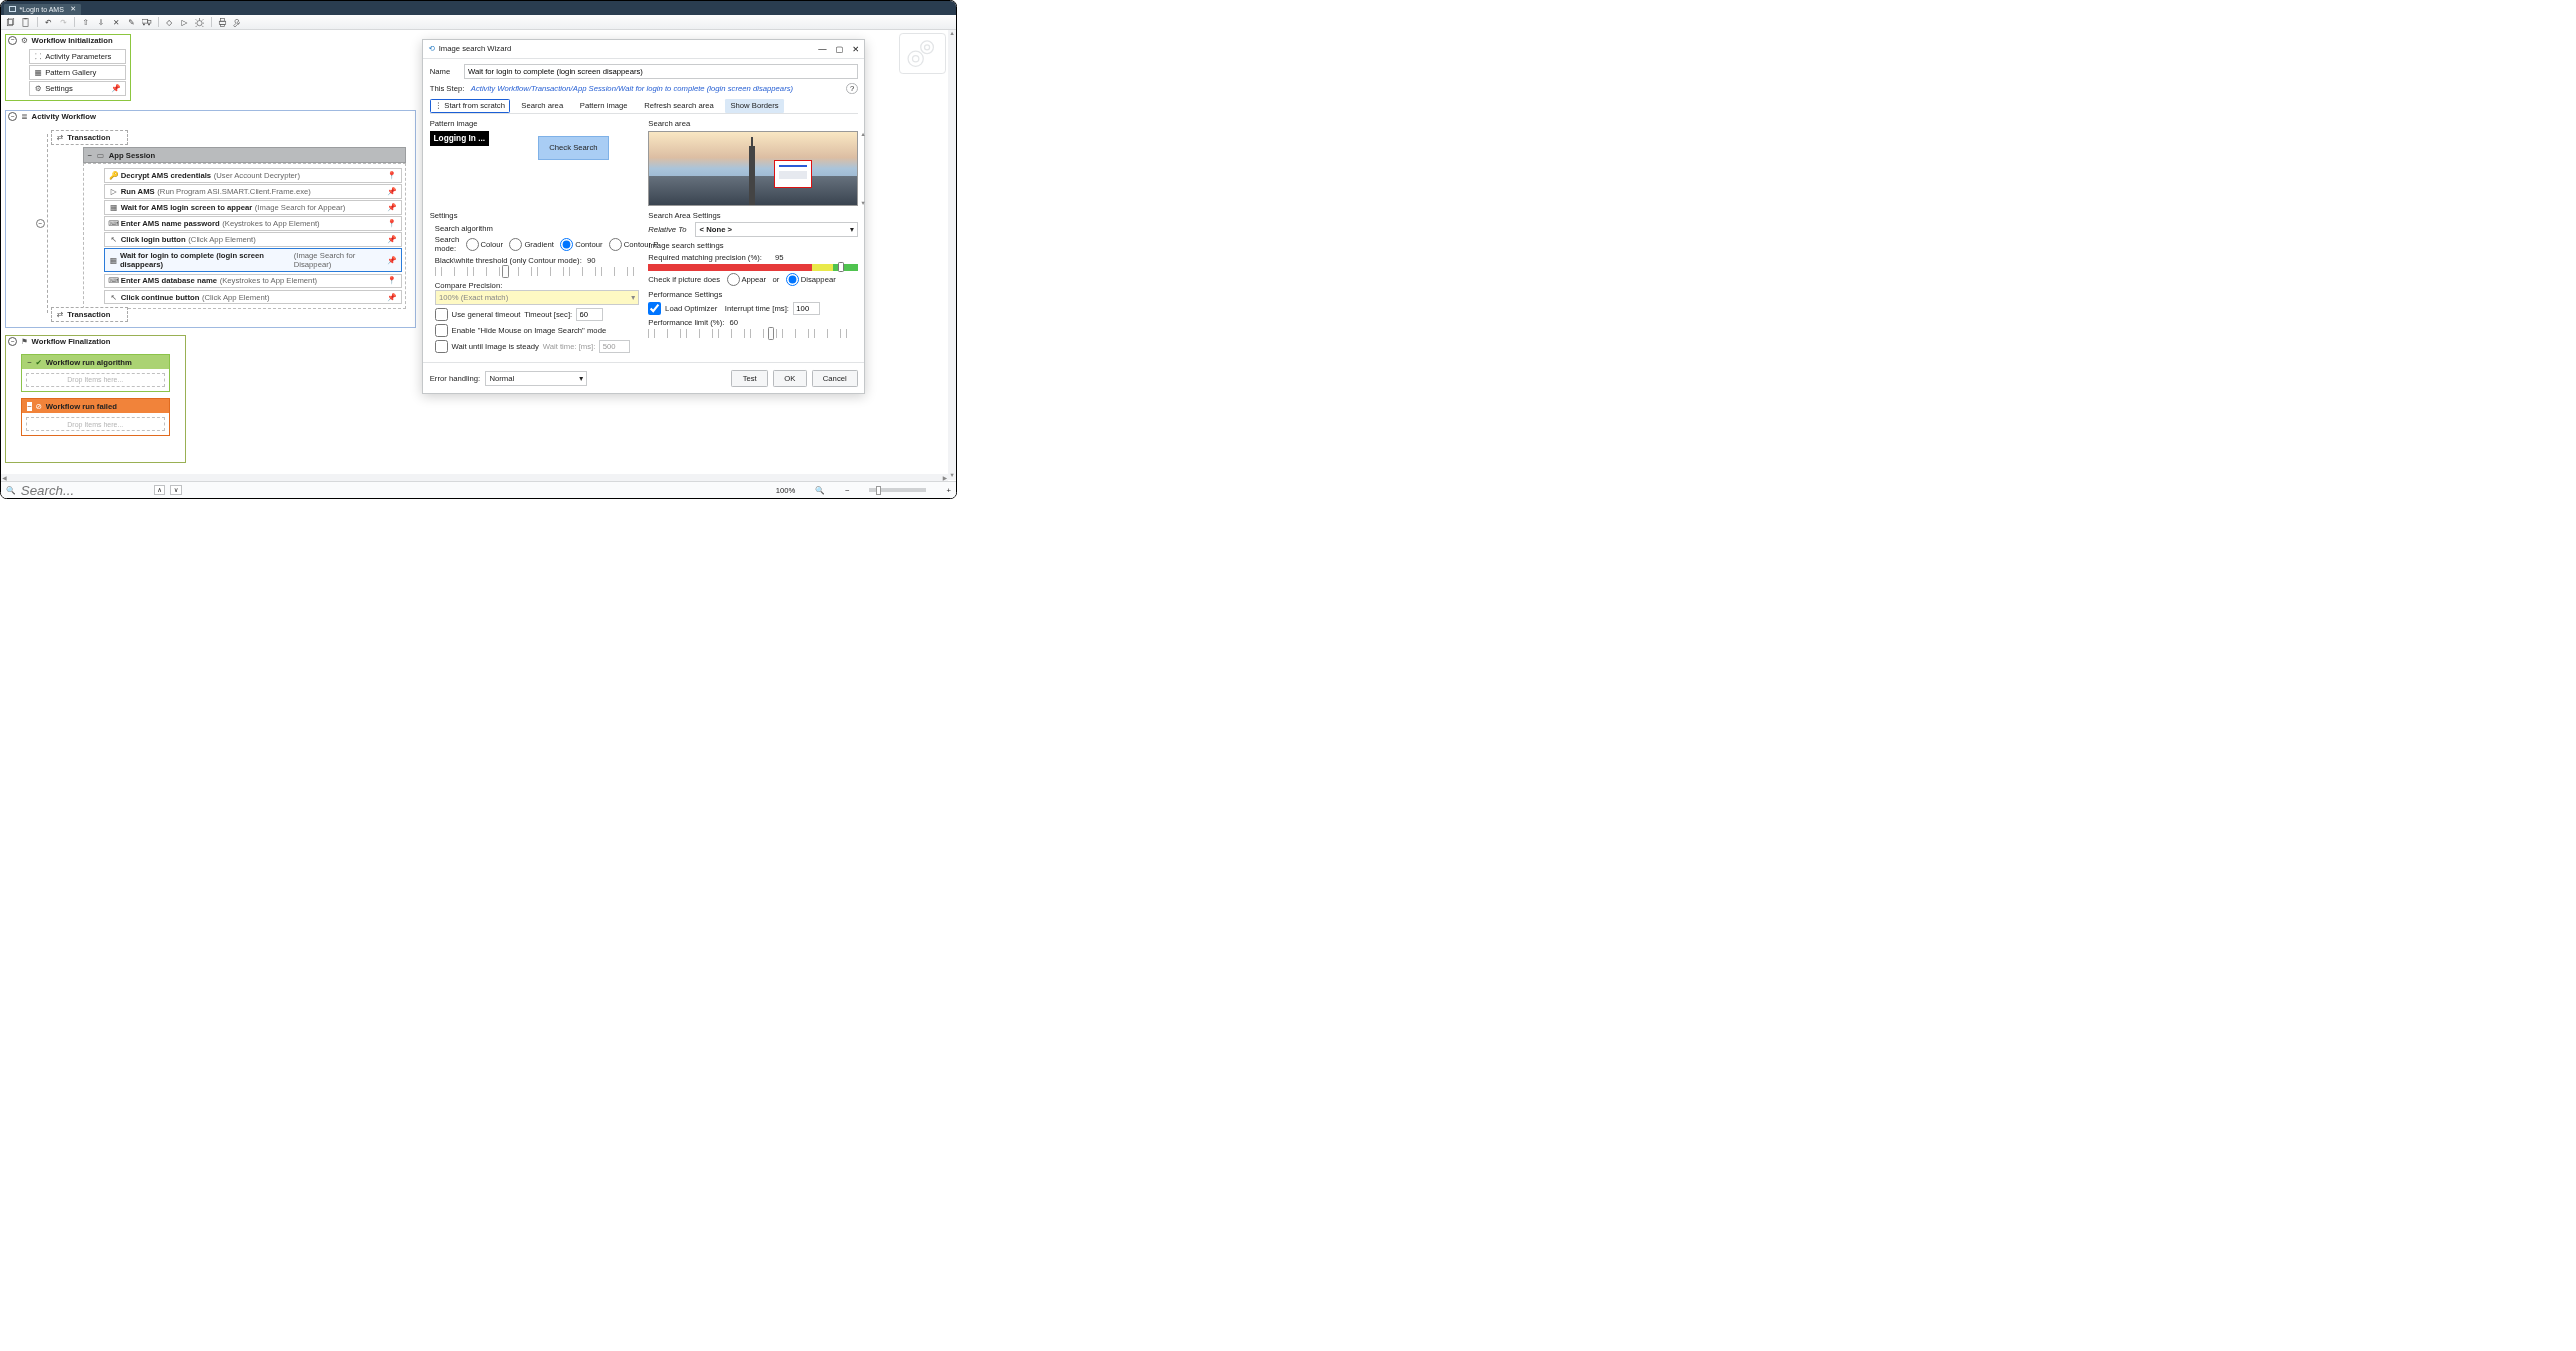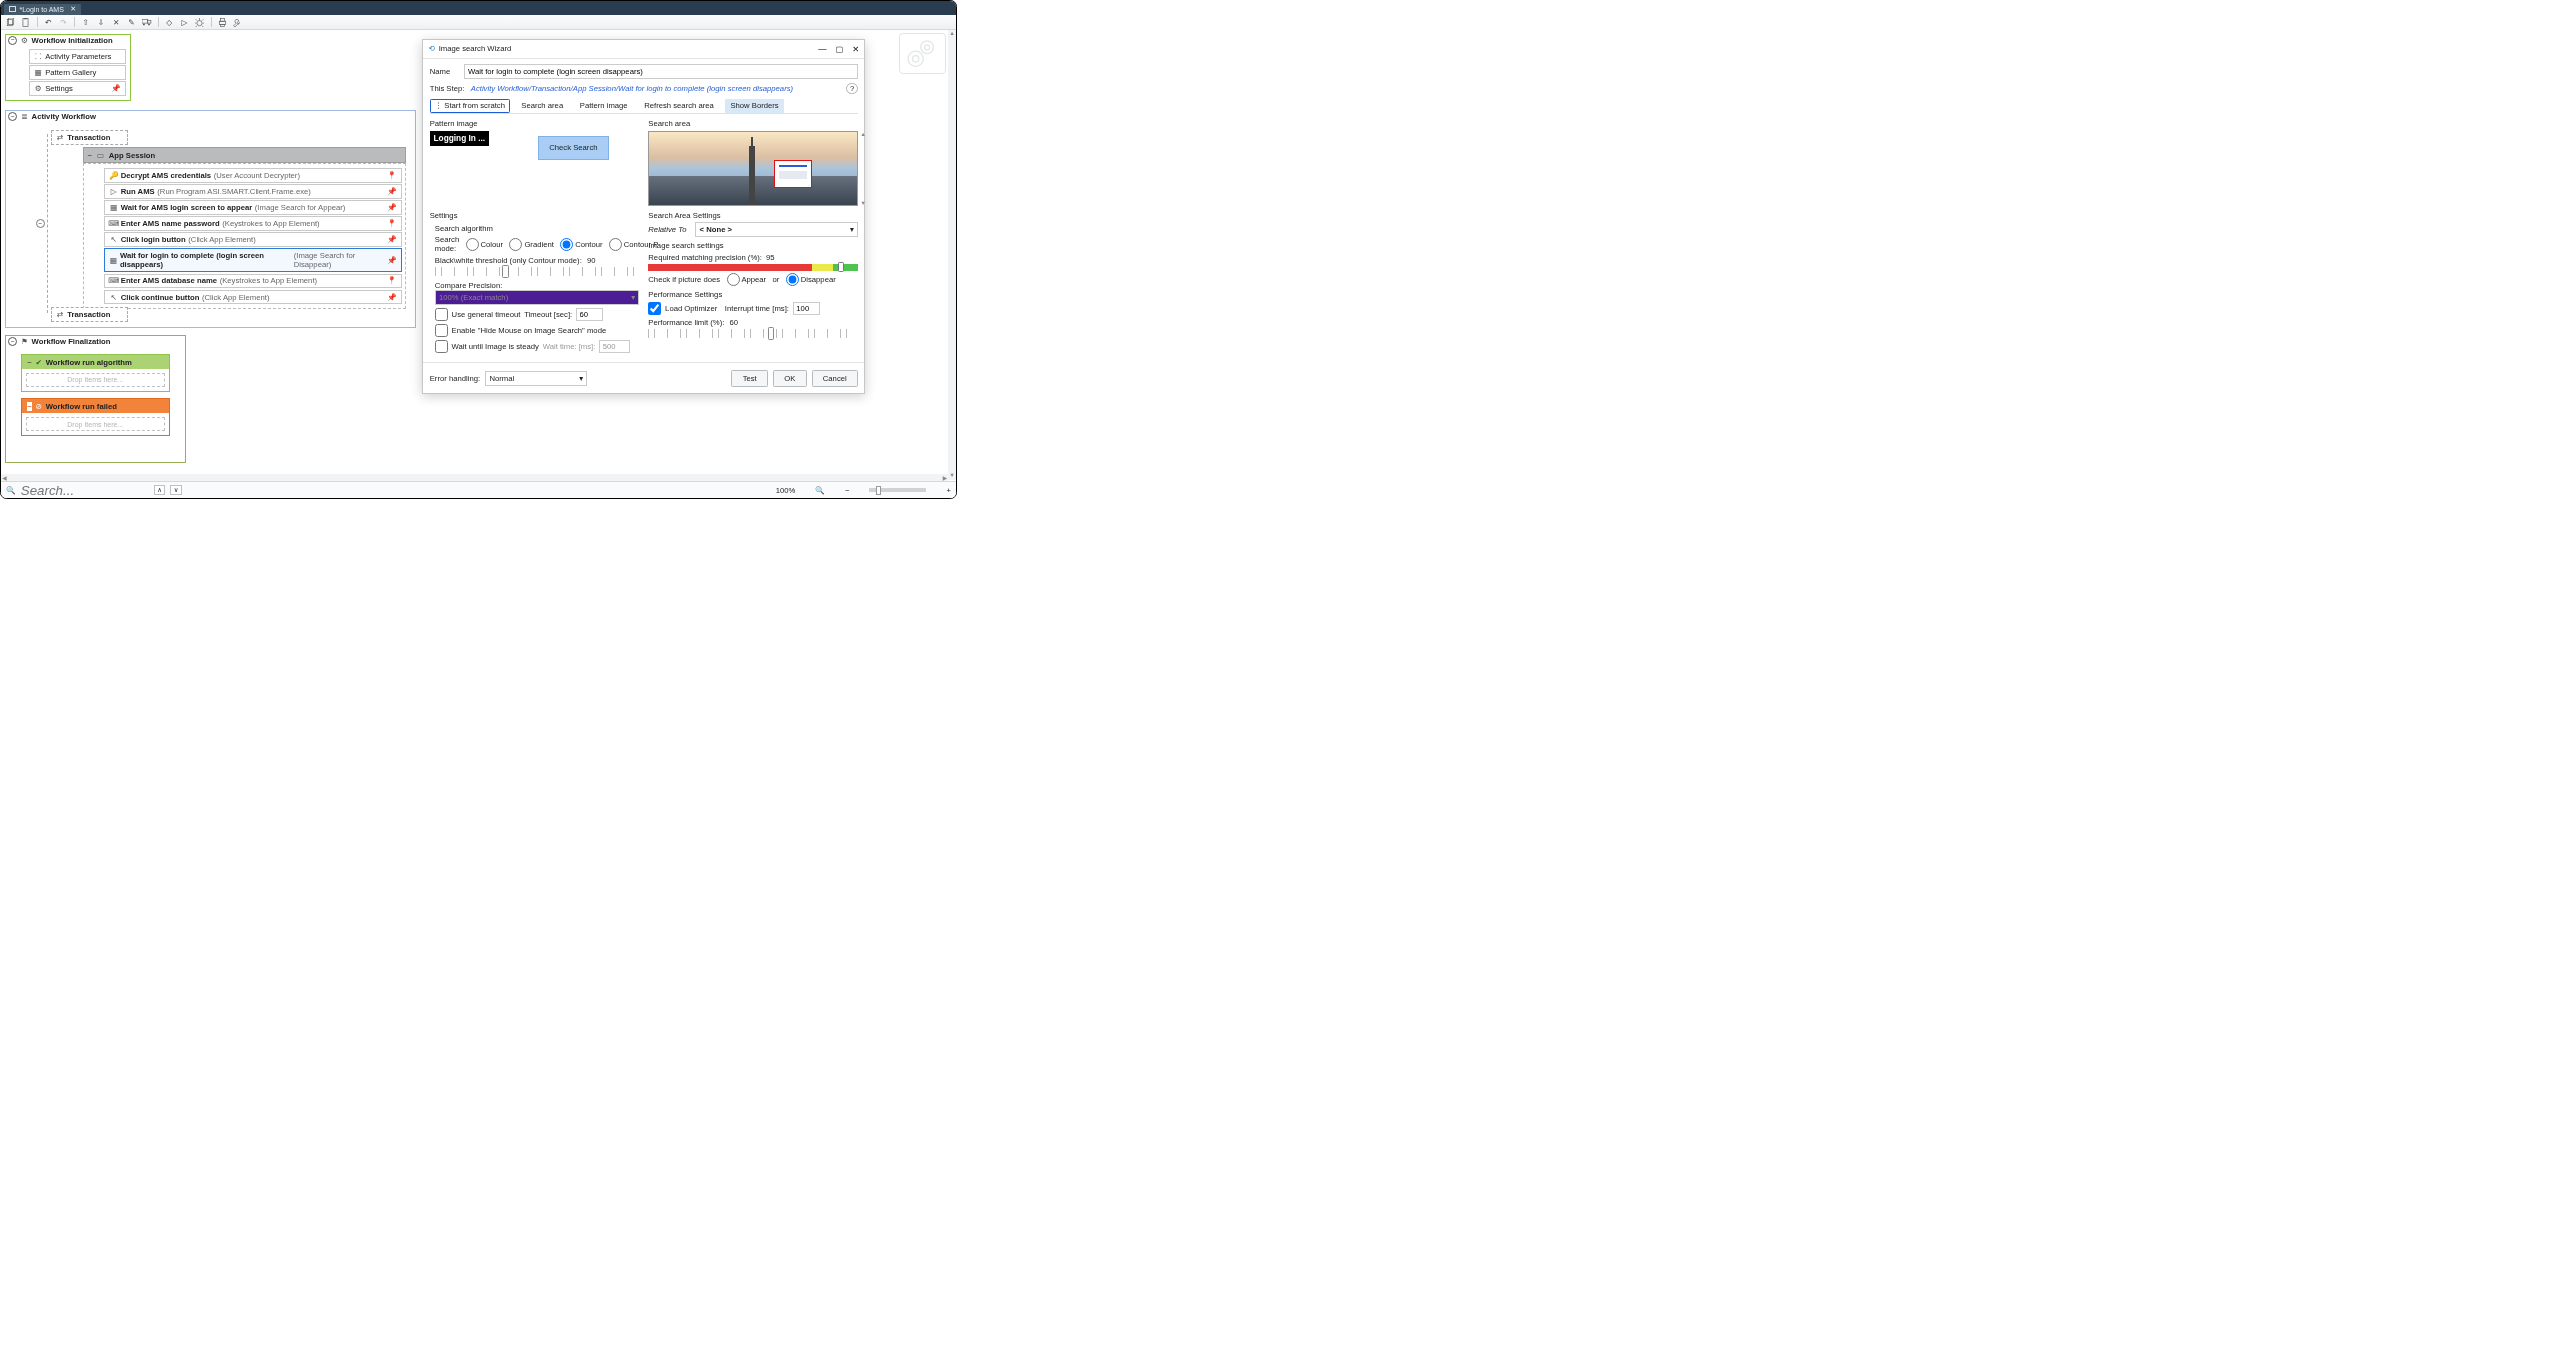--- a/index.html
+++ b/index.html
@@ -72,21 +72,21 @@
 .login-box{position:absolute;right:45px;top:28px;width:38px;height:28px;background:#fff;border:1.3px solid #d11;}
 .login-box:before{content:"";position:absolute;top:3.8px;left:3.8px;right:3.8px;height:2.6px;background:#2b5bd6;}
 .login-box:after{content:"";position:absolute;top:10.2px;left:3.8px;right:3.8px;height:7.7px;background:#e6e9ef;}
 .sa-scroll{position:absolute;right:-9px;top:0;bottom:0;width:7.7px;display:flex;flex-direction:column;align-items:center;justify-content:space-between;font-size:5.7px;color:#888;}
 
 .fs-label{font-size:7.7px;color:#222;margin-top:3.8px;}
 .radio-row{display:flex;align-items:center;gap:6.4px;font-size:7.7px;margin:2.6px 0;}
 .radio-row label{display:flex;align-items:center;gap:1.9px;white-space:nowrap;}
 .slider{width:100%;height:9px;background:repeating-linear-gradient(90deg,#bbb,#bbb 0.6px,transparent 0.6px,transparent 6.4px);position:relative;margin:2.6px 0 5.1px 0;}
 .slider .thumb{position:absolute;top:-2.6px;width:6.4px;height:12.8px;background:#fcfcfc;border:0.6px solid #888;border-radius:1.3px;}
-.dropdown{width:100%;border:0.6px solid #c9cbcd;padding:1.9px 3.2px;color:#888;font-size:7.7px;background:#4c1d95;display:flex;justify-content:space-between;align-items:center;}
+.dropdown{width:100%;border:0.6px solid #c9cbcd;padding:1.9px 3.2px;color:#888;font-size:7.7px;background:#fef9c3;display:flex;justify-content:space-between;align-items:center;}
 .chk{display:flex;align-items:center;gap:3.8px;margin:2.6px 0;font-size:7.7px;}
 .chk input{margin:0;}
 .num-input{width:27px;border:0.6px solid #c9cbcd;padding:1.3px 2.6px;text-align:left;font-size:7.7px;}
 .greek-lbl{color:#9a9a9a;}
 .field{display:flex;align-items:center;gap:5.1px;margin:2.6px 0;font-size:7.7px;}
 .field select,.field .sel{border:0.6px solid #c9cbcd;padding:1.9px 3.2px;font-size:7.7px;flex:1;display:flex;justify-content:space-between;}
 .prec-bar{height:6.4px;display:flex;margin:2.6px 0;position:relative;}
 .prec-bar .r{flex:78;background:#e63a3a;}
 .prec-bar .y{flex:10;background:#e9e94a;}
 .prec-bar .g{flex:12;background:#4fc34f;}
@@ -427,21 +427,21 @@
           <div class="col">
             <div class="fs-label" style="margin-top:3.8px;">Search Area Settings</div>
             <div class="field">
               <span style="width:42px;font-style:italic;">Relative To</span>
               <div class="sel">
                   <b>&lt; None &gt;</b>
                   <span>▾</span>
                 </div>
             </div>
             <div class="fs-label">Image search settings</div>
-            <div class="field" style="gap:4px;">
+            <div class="field" style="gap:13px;">
               <span>Required matching precision (%):</span>
               <span>95</span>
             </div>
             <div class="prec-bar">
               <div class="r"></div>
                 <div class="y"></div>
                 <div class="g"></div>
                 <div class="thumb"></div>
             </div>
             <div class="radio-row">

